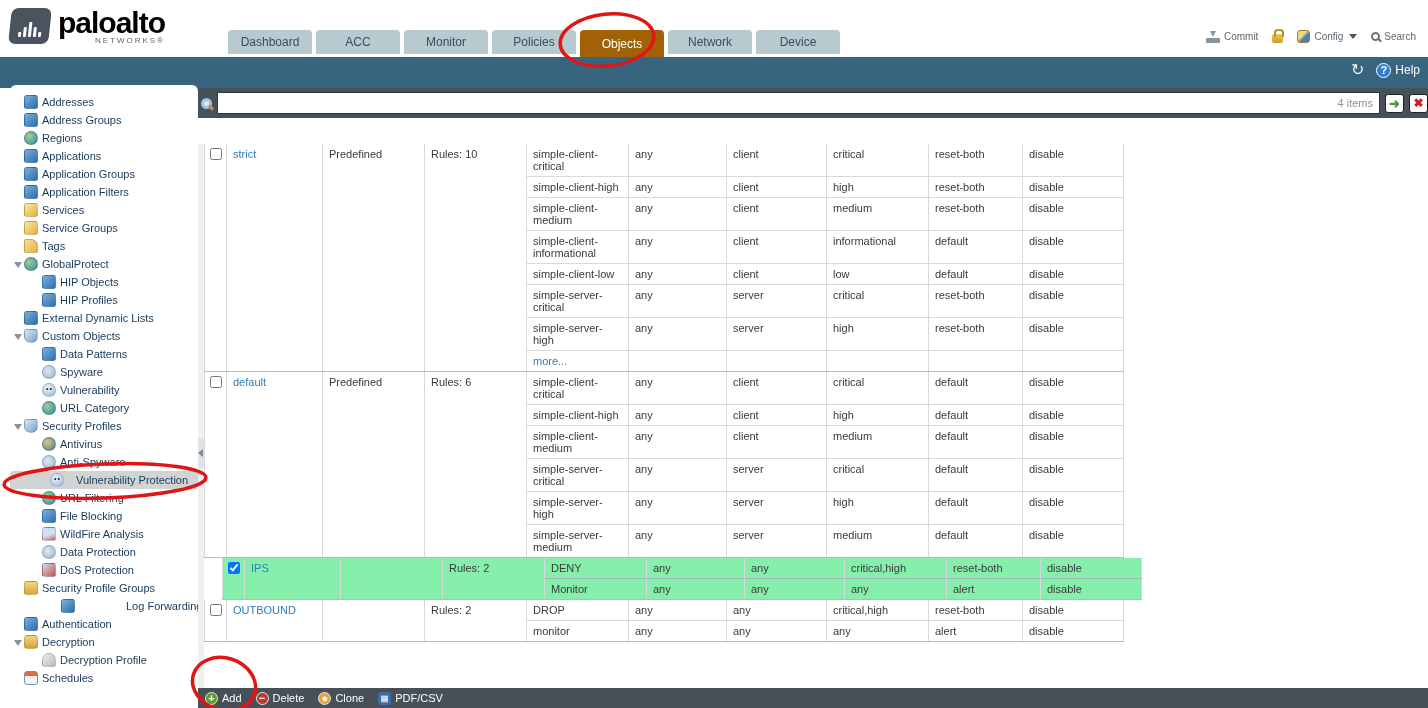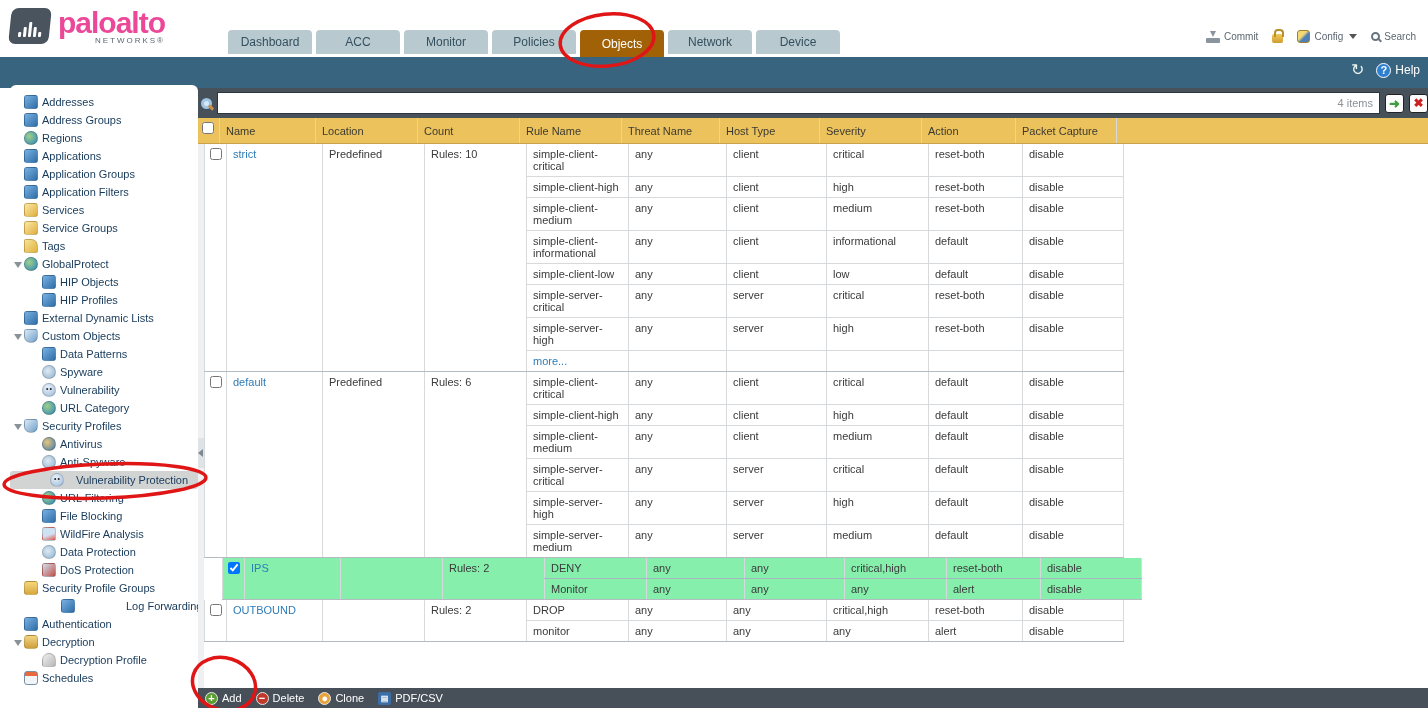--- a/index.html
+++ b/index.html
@@ -7,21 +7,21 @@
               font-family:"Liberation Sans", sans-serif; }
 
   
   .header { position:absolute; left:0; top:0; width:1428px; height:57px; background:#fff; }
   .logo { position:absolute; left:10px; top:8px; display:flex; align-items:flex-start; }
   .logo-mark { width:40px; height:36px; background:#49545e; border-radius:7px;
                display:flex; align-items:flex-end; justify-content:center; gap:2px;
                padding-bottom:7px; transform:skewX(-6deg); }
   .logo-mark i { display:block; width:3px; background:#fff; border-radius:1px; }
   .logo-text { margin-left:8px; }
-  .logo-word { font-size:30px; font-weight:bold; color:#ec4899; letter-spacing:-1px; line-height:30px; }
+  .logo-word { font-size:30px; font-weight:bold; color:#000000; letter-spacing:-1px; line-height:30px; }
   .logo-sub { font-size:8px; color:#5a6670; letter-spacing:2px; text-align:right; margin-top:-2px; }
 
   .tabs { position:absolute; left:228px; bottom:0; display:flex; gap:4px; }
   .tab { width:84px; height:24px; background:#b9c9d0; color:#33505e; font-size:12px;
          display:flex; align-items:center; justify-content:center;
          border-radius:4px 4px 0 0; cursor:pointer; }
   .tab.active { background:#a16207; color:#fff; height:27px; }
 
   .hdr-actions { position:absolute; right:12px; top:30px; display:flex; align-items:center;
                  gap:14px; color:#5c6670; font-size:10px; }
@@ -373,34 +373,20 @@
 <div class="content">
   <div class="searchrow">
     <span class="lens"></span>
     <div class="search-input">
       <span class="items-count">4 items</span>
     </div>
     <span class="sq-btn arrow-btn">➜</span>
     <span class="sq-btn x-btn">✖</span>
   </div>
 
-  <div class="thead">
-    <div class="cb-cell" style="border-left:none;background:transparent">
-        <input type="checkbox" style="">
-      </div>
-    <div class="th w-name">Name</div>
-    <div class="th w-loc">Location</div>
-    <div class="th w-count">Count</div>
-    <div class="th w-rule">Rule Name</div>
-    <div class="th w-threat">Threat Name</div>
-    <div class="th w-host">Host Type</div>
-    <div class="th w-sev">Severity</div>
-    <div class="th w-act">Action</div>
-    <div class="th w-cap">Packet Capture</div>
-  </div>
 
   <div class="gutter"></div>
   <div class="collapse-handle"></div>
 
   <div class="tbody" id="tbody">
       <div class="trow">
         <div class="cb-cell">
           <input type="checkbox" style="">
         </div>
         <div class="gcell w-name">

